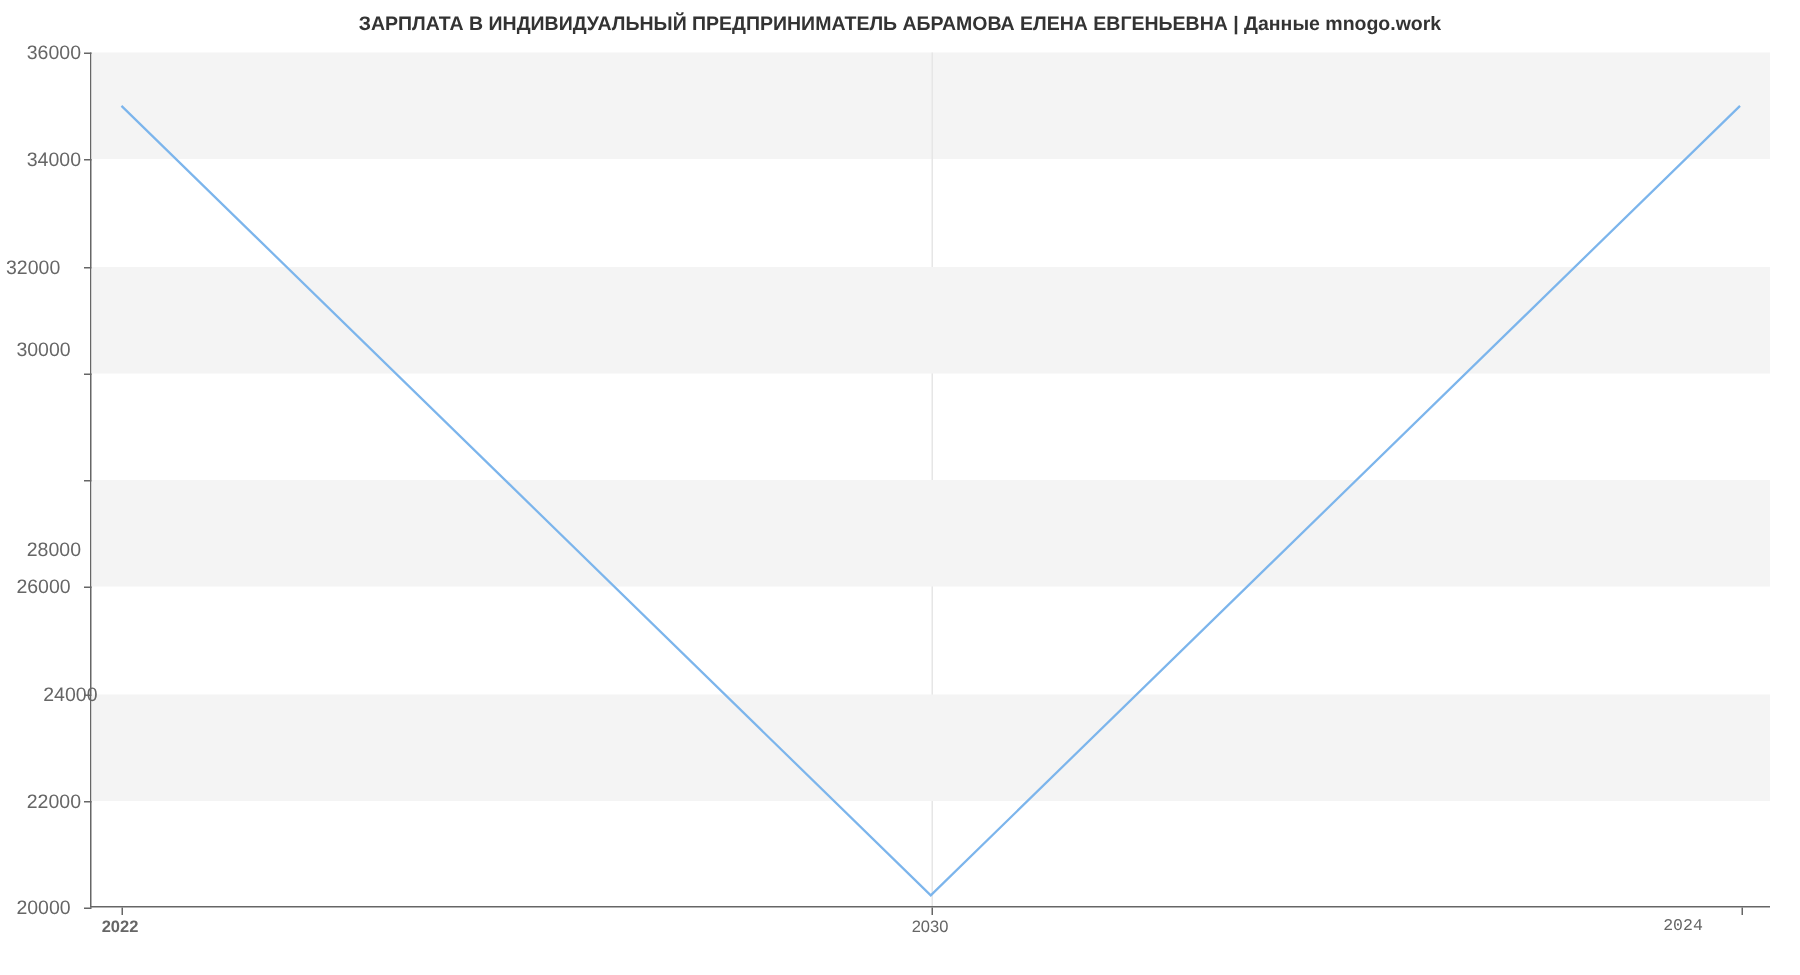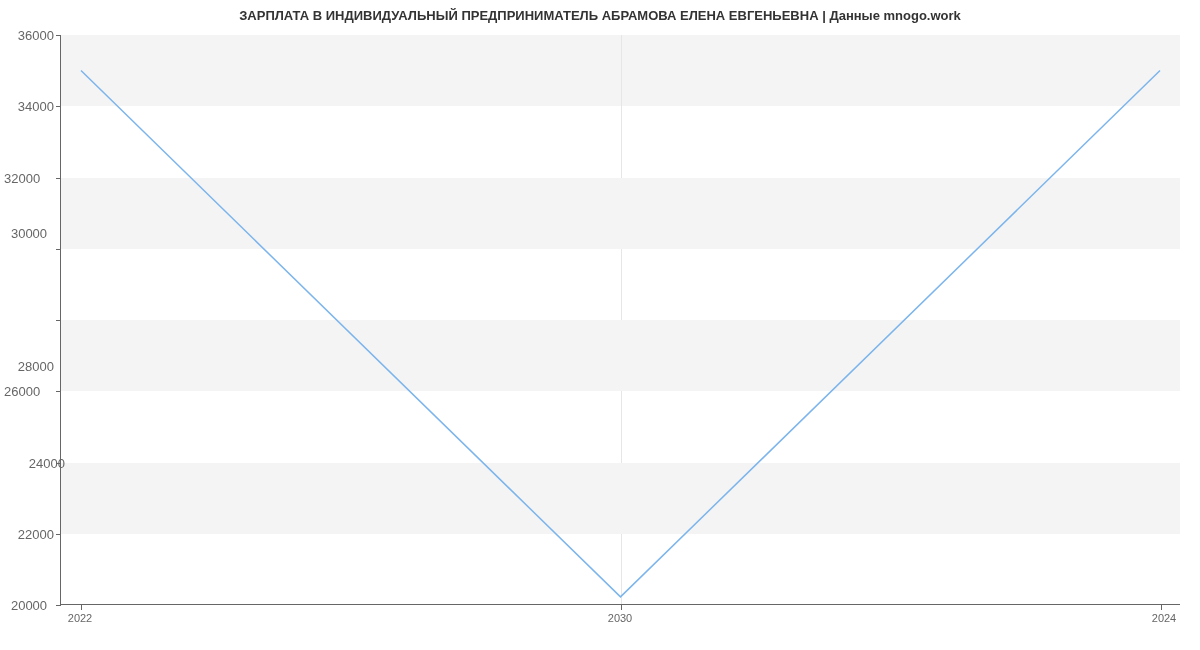--- a/index.html
+++ b/index.html
@@ -114,22 +114,22 @@
       <div class="ytick-line" style="top: 142.5px;"></div>
       <div class="ytick-line" style="top: 71.25px;"></div>
       <div class="ytick-line" style="top: 0px;"></div>
       <div class="xtick-line" style="left: 20px;"></div>
       <div class="xtick-line" style="left: 560px;"></div>
       <div class="xtick-line" style="left: 1100px;"></div>
     </div>
 <div class="ytick" style="top: 605px; left: 4px; width: 50px; position: absolute; text-align: center;">20000</div>
     <div class="ytick" style="top: 533.75px; left: 4px; width: 50px; position: absolute; text-align: right;">22000</div>
     <div class="ytick" style="top: 462.5px; left: 15px; width: 50px; position: absolute; text-align: right;">24000</div>
-    <div class="ytick" style="top: 391.25px; left: 4px; width: 50px; position: absolute; text-align: left;">26000</div>
+    <div class="ytick" style="top: 391.25px; left: 4px; width: 50px; position: absolute; text-align: center;">26000</div>
     <div class="ytick" style="top: 320px; left: 4px; width: 50px; position: absolute; text-align: right; margin-top: 46px;">28000</div>
     <div class="ytick" style="top: 233px; left: 4px; width: 50px; position: absolute; text-align: center;">30000</div>
     <div class="ytick" style="top: 177.5px; left: 4px; width: 50px; position: absolute; text-align: left;">32000</div>
     <div class="ytick" style="top: 106.25px; left: 4px; width: 50px; position: absolute; text-align: right;">34000</div>
     <div class="ytick" style="top: 35px; left: 4px; width: 50px; position: absolute; text-align: right;">36000</div>
-    <div class="xtick" style="left: 80px;">2022</div>
+    <div class="xtick" style="left: 80px; font-weight: bold;">2022</div>
     <div class="xtick" style="left: 620px;">2030</div>
-    <div class="xtick" style="left: 1164px;">2024</div>
+    <div class="xtick" style="left: 1122px; font-family: Liberation Mono, monospace;">2024</div>
   </div>
 
 </body></html>

